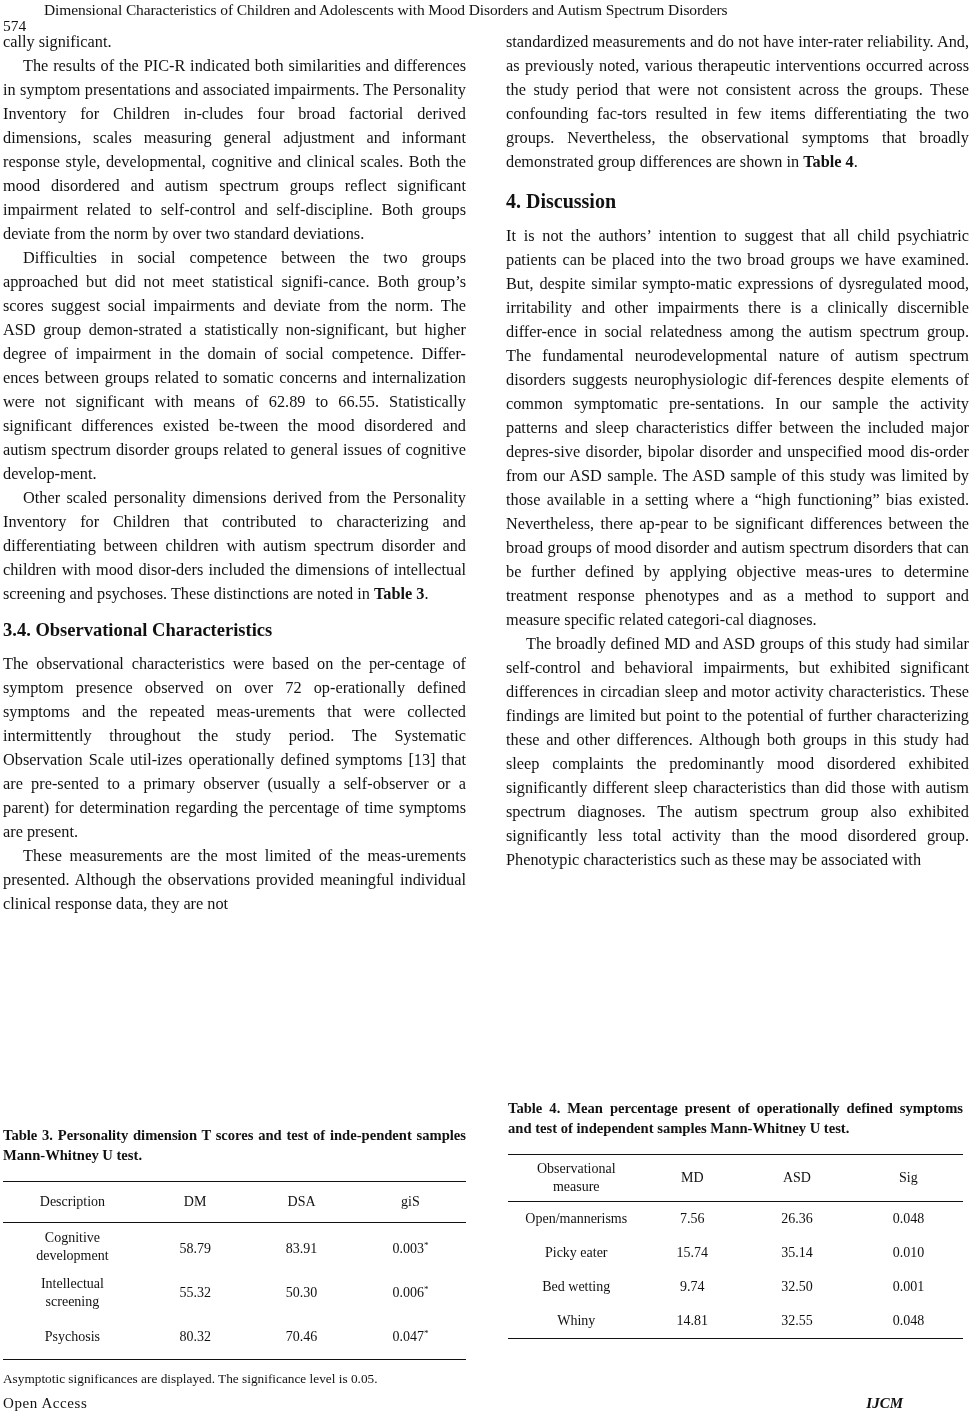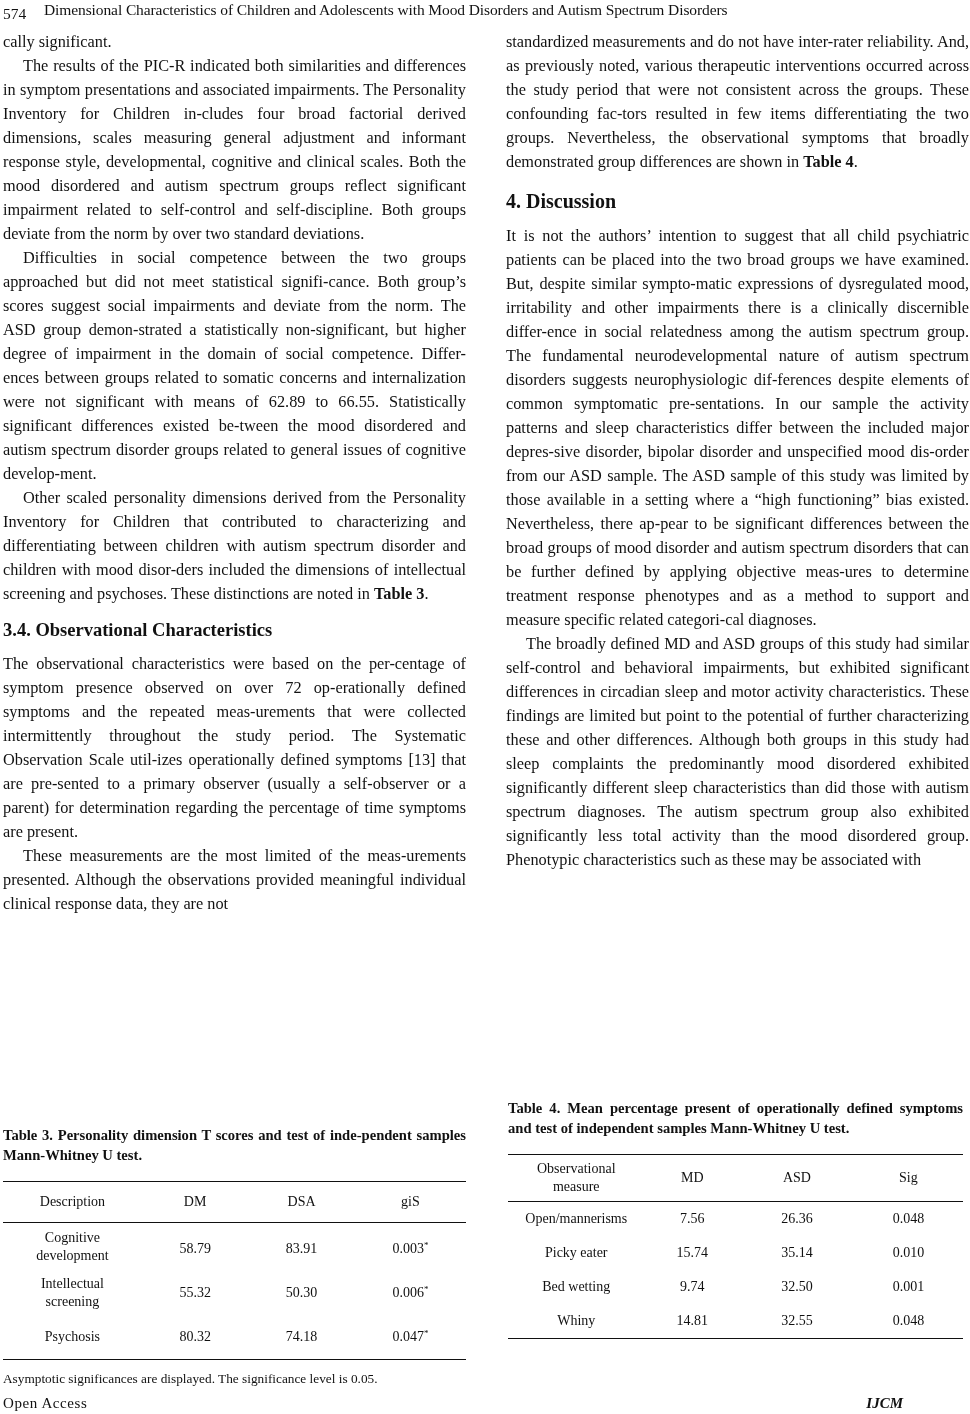--- a/index.html
+++ b/index.html
@@ -4,21 +4,21 @@
 <style>
   html, body { margin: 0; padding: 0; background: #ffffff; }
   body {
     width: 970px; height: 1414px; position: relative; overflow: hidden;
     font-family: "Liberation Serif", serif; color: #111;
   }
   .header {
     position: absolute; left: 0; top: 0; width: 970px; height: 22px;
     font-size: 15.5px; line-height: 20px;
   }
-  .header .pg { position: absolute; left: 3px; top: 4px; }
+  .header .pg { position: absolute; left: 3px; top: 16px; }
   .header .ttl { position: absolute; left: 44px; top: 0; letter-spacing: -0.1px; }
 
   .col {
     position: absolute; top: 30px; width: 463px;
     font-size: 16.3px; line-height: 24px; text-align: justify;
   }
   .col-left { left: 3px; }
   .col-right { left: 506px; }
   .col p { margin: 0; }
   .col p.ind { text-indent: 20px; }
@@ -99,21 +99,21 @@
       </tr>
       <tr>
         <td style="padding:0 26px">Intellectual screening</td>
         <td>55.32</td>
         <td>50.30</td>
         <td><span>0.006</span><sup>*</sup></td>
       </tr>
       <tr>
         <td>Psychosis</td>
         <td>80.32</td>
-        <td>74.18</td>
+        <td>70.46</td>
         <td><span>0.047</span><sup>*</sup></td>
       </tr>
     </tbody>
   </table>
   <div class="note">Asymptotic significances are displayed. The significance level is 0.05.</div>
 </div>
 
 <div class="t4">
   <div class="caption">Table 4. Mean percentage present of operationally defined symptoms and test of independent samples Mann-Whitney U test.</div>
   <table class="tbl">

